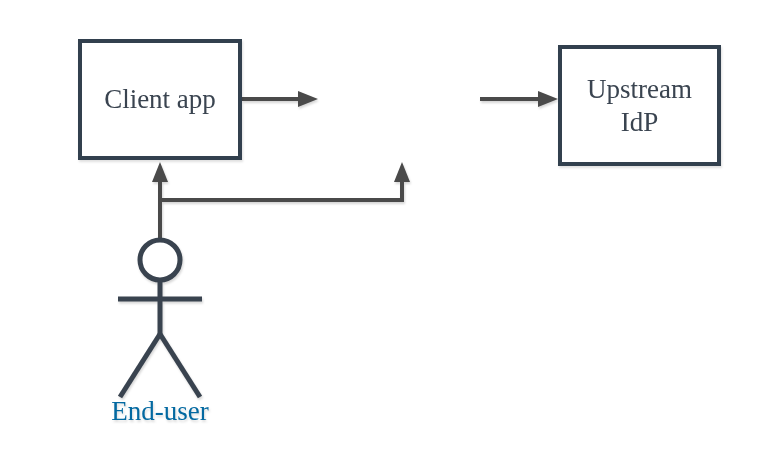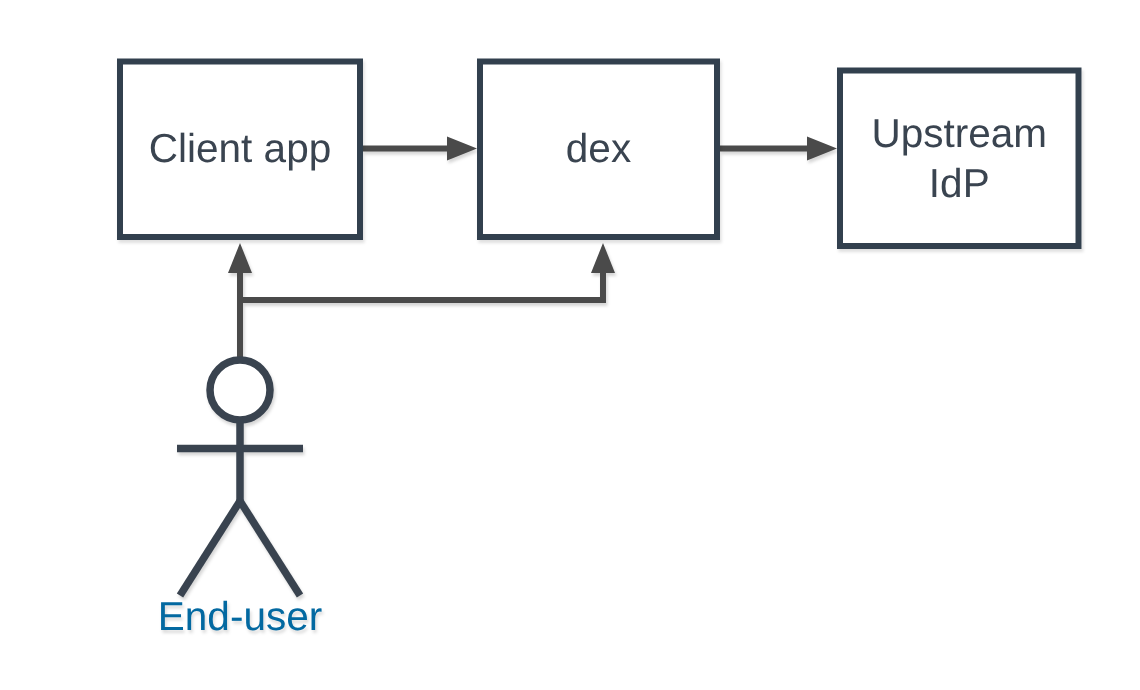--- a/index.html
+++ b/index.html
@@ -6,21 +6,21 @@
     margin: 0;
     padding: 0;
     background: #ffffff;
   }
   .canvas {
     position: relative;
     width: 760px;
     height: 460px;
     background: #ffffff;
     overflow: hidden;
-    font-family: Liberation Sans, sans-serif;
+    font-family: Liberation Serif, serif;
   }
   .layer {
     position: absolute;
     left: 0;
     top: 0;
     filter: drop-shadow(1px 2px 1px rgba(0,0,0,0.16));
   }
   .edge line, .edge polyline {
     stroke-width: 4px;
     fill: none;
@@ -97,23 +97,20 @@
       <line x1="118" y1="299" x2="202" y2="299"></line>
       <line x1="160" y1="334" x2="120" y2="397"></line>
       <line x1="160" y1="334" x2="200" y2="397"></line>
     </g>
   </svg>
 
   <div class="node node-client">
     <span>Client app</span>
   </div>
 
-  <div class="node node-dex">
-    <span>dex</span>
-  </div>
 
   <div class="node node-upstream">
     <span>Upstream IdP</span>
   </div>
 
   <div class="actor-label">End-user</div>
 
 </div>
 
 </body></html>

